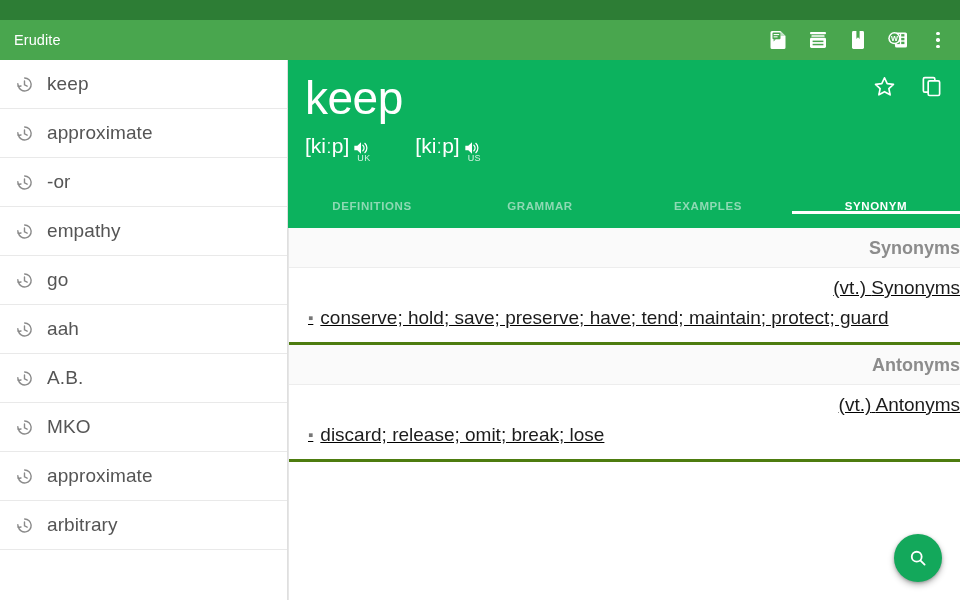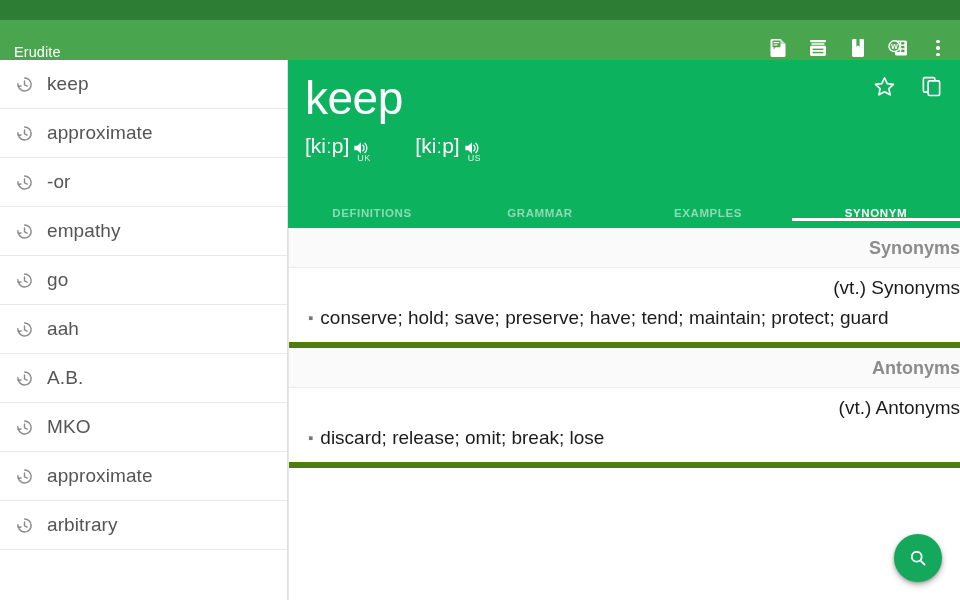--- a/index.html
+++ b/index.html
@@ -14,21 +14,21 @@
   
   .status-bar {
     height: 20px; flex: 0 0 20px;
     background: #2d7d35;
   }
 
   
   .app-bar {
     height: 40px; flex: 0 0 40px;
     background: #49a64e;
-    display: flex; align-items: flex-end;
+    display: flex; align-items: center;
     padding: 0 12px 0 14px;
   }
   .app-title {
     color: #ffffff; font-size: 14.5px; letter-spacing: .1px;
     flex: 1 1 auto;
   }
   .app-bar-actions { display: flex; align-items: center; gap: 16px; }
   .app-bar-actions .ic { width: 24px; height: 24px; display: block; }
   .overflow {
     width: 20px; height: 24px; display: flex; flex-direction: column;
@@ -82,21 +82,21 @@
   }
   .header-actions {
     position: absolute; top: 14px; right: 16px;
     display: flex; align-items: center; gap: 22px;
   }
   .header-actions .ic { width: 25px; height: 25px; display: block; }
 
   
   .tabs {
     background: #0cb25e;
-    display: flex; flex: 0 0 28px; align-items: center;
+    display: flex; flex: 0 0 28px; align-items: flex-start;
   }
   .tab {
     flex: 1 1 0; display: flex; align-items: center; justify-content: center;
     font-size: 11.5px; letter-spacing: .6px; font-weight: bold;
     color: #8fd9b4; position: relative; padding-bottom: 2px;
   }
   .tab.active { color: #ffffff; }
   .tab.active::after {
     content: ""; position: absolute; left: 0; right: 0; bottom: 0;
     height: 3px; background: #ffffff;
@@ -107,21 +107,21 @@
     flex: 1 1 auto; background: #ffffff; overflow: hidden;
     border-left: 1px solid #e6e6e6;
     text-align: right;
   }
   .section-head {
     font-size: 18px; font-weight: bold; color: #8c8c8c;
     padding: 10px 0 8px 8px;
     background: #fafafa;
     border-bottom: 1px solid #ededed;
   }
-  .sense { padding: 6px 0 10px 8px; border-bottom: 6px solid #4d7c0f; }
+  .sense { padding: 6px 0 10px 8px; border-bottom: 3px solid #4d7c0f; text-decoration: underline; }
   .sense-title { font-size: 19px; color: #1c1c1c; line-height: 28px; }
   .pos { color: #1c1c1c; }
   .bullet-row {
     display: flex; gap: 7px; padding: 2px 16px 0 11px;
   }
   .bullet {
     color: #777; font-size: 15px; line-height: 28px; flex: 0 0 auto;
   }
   .bullet-text {
     font-size: 19px; color: #1c1c1c; line-height: 28px;

